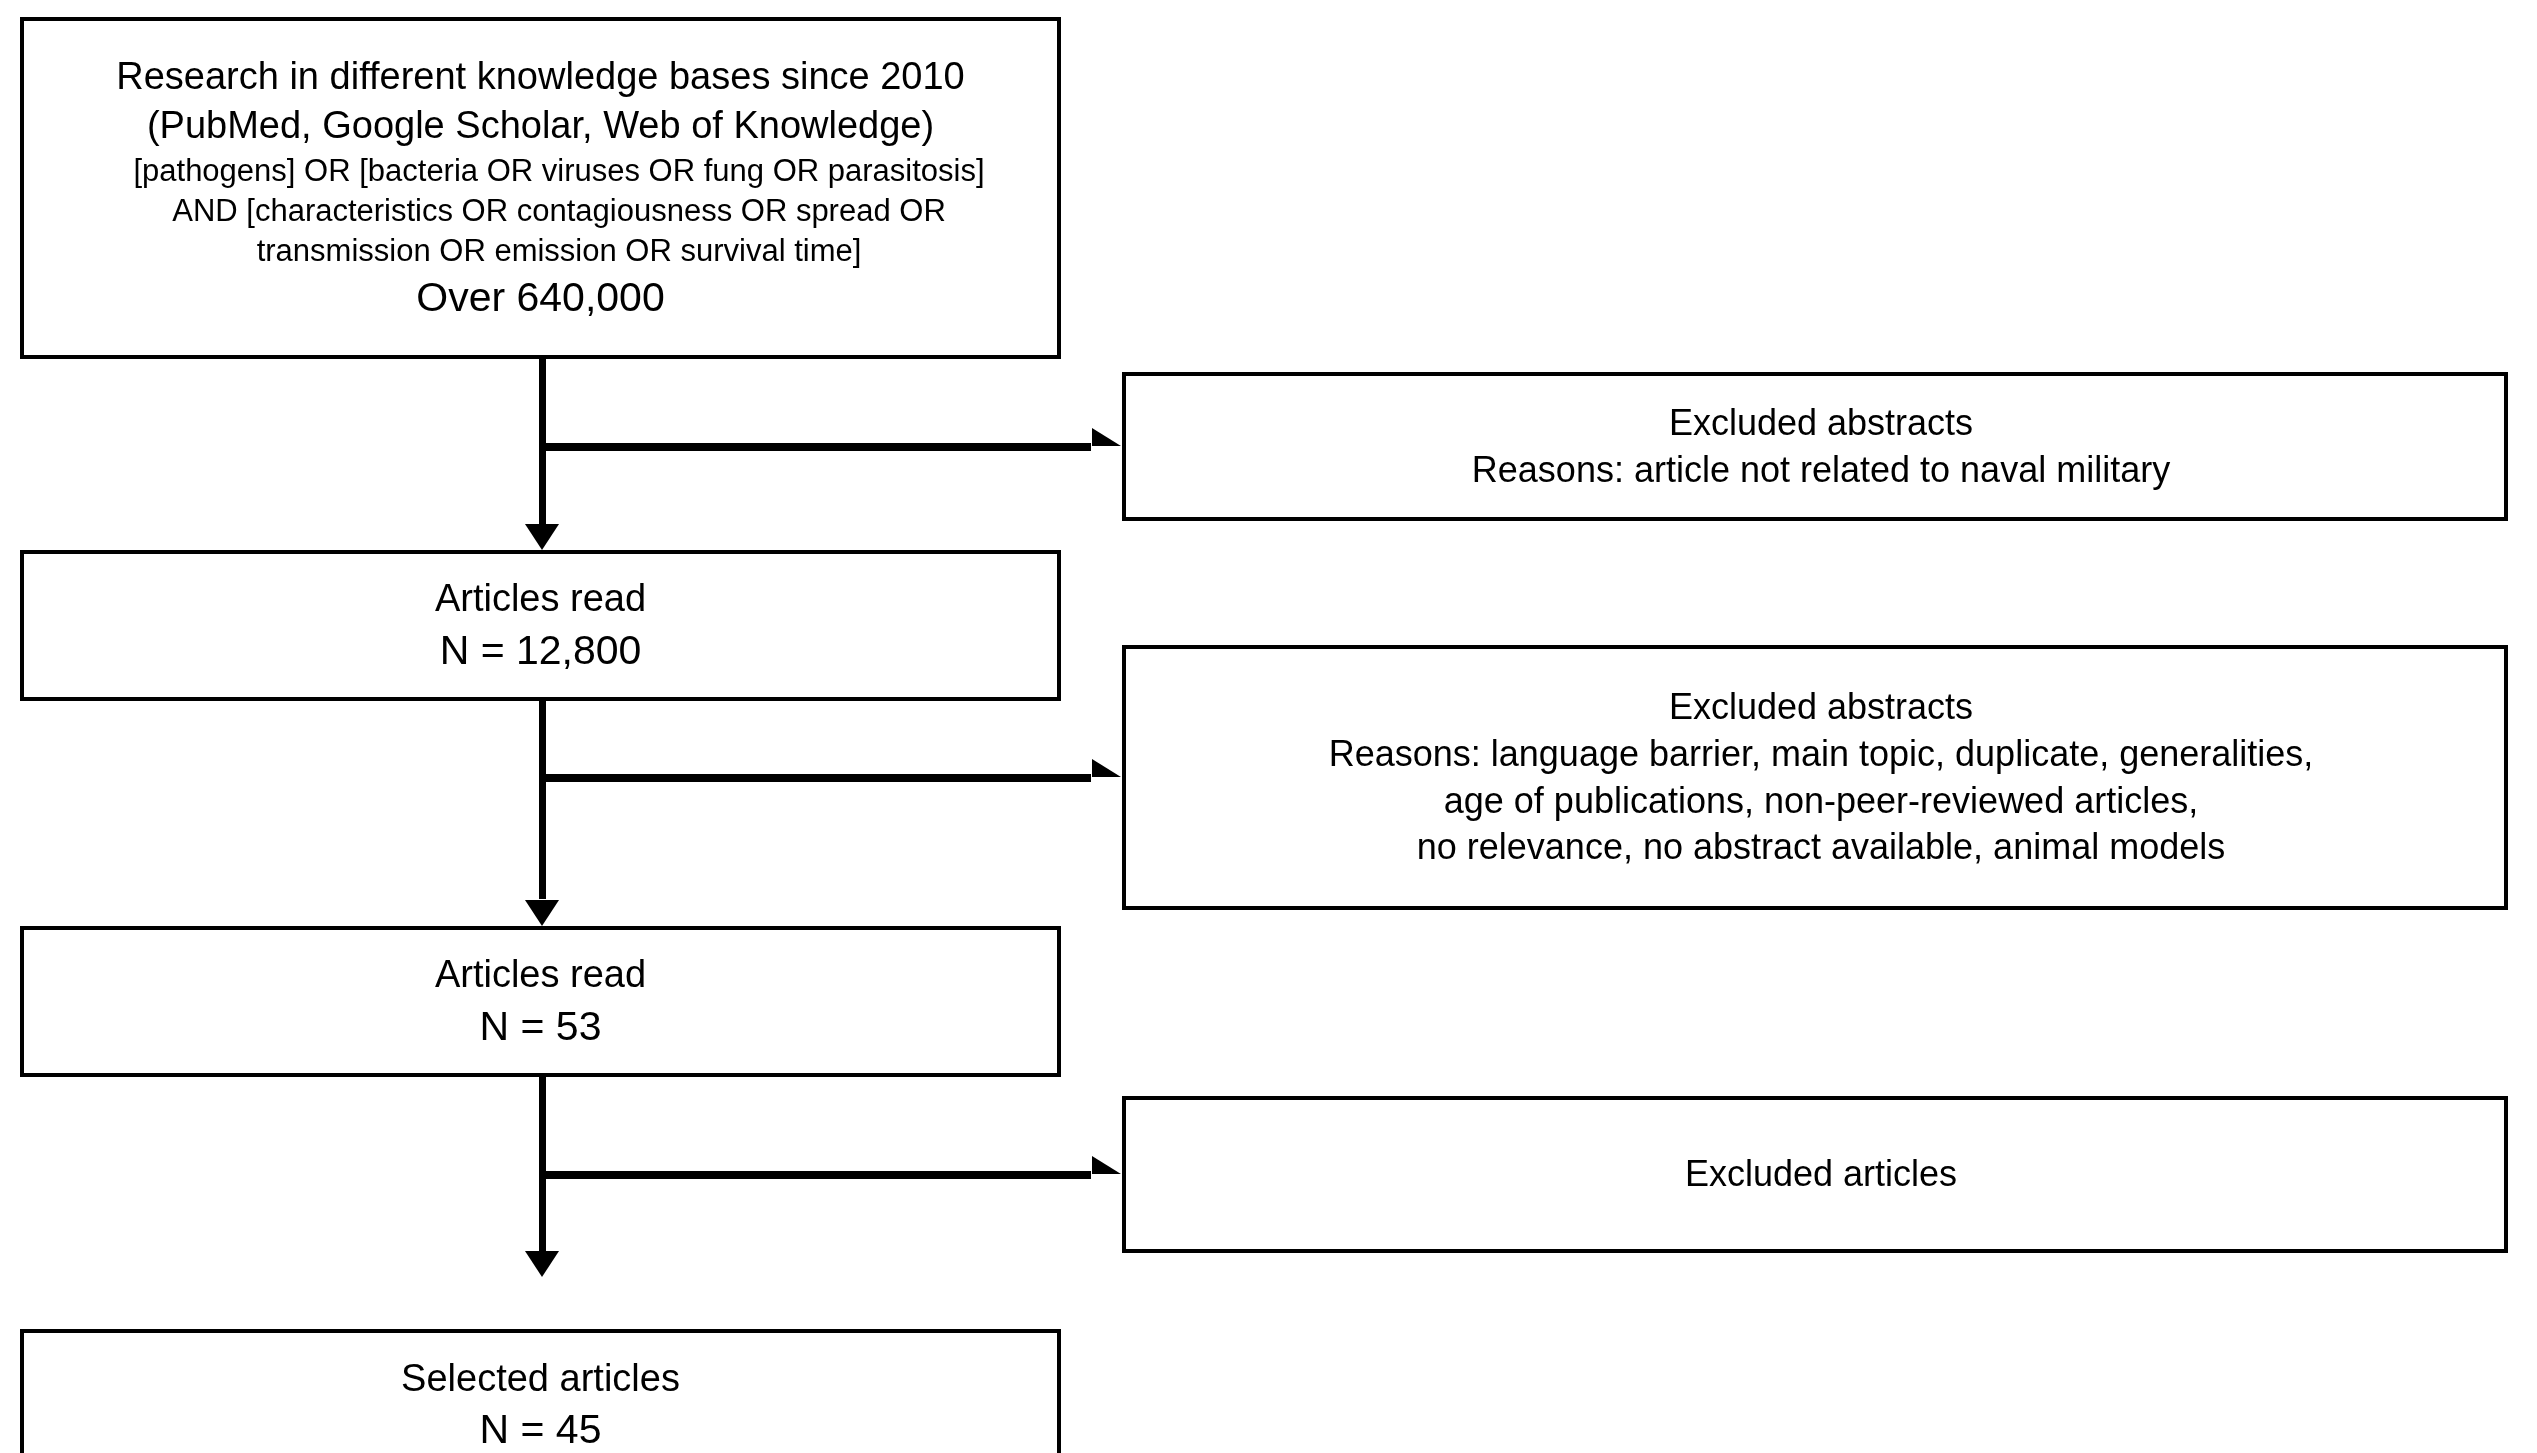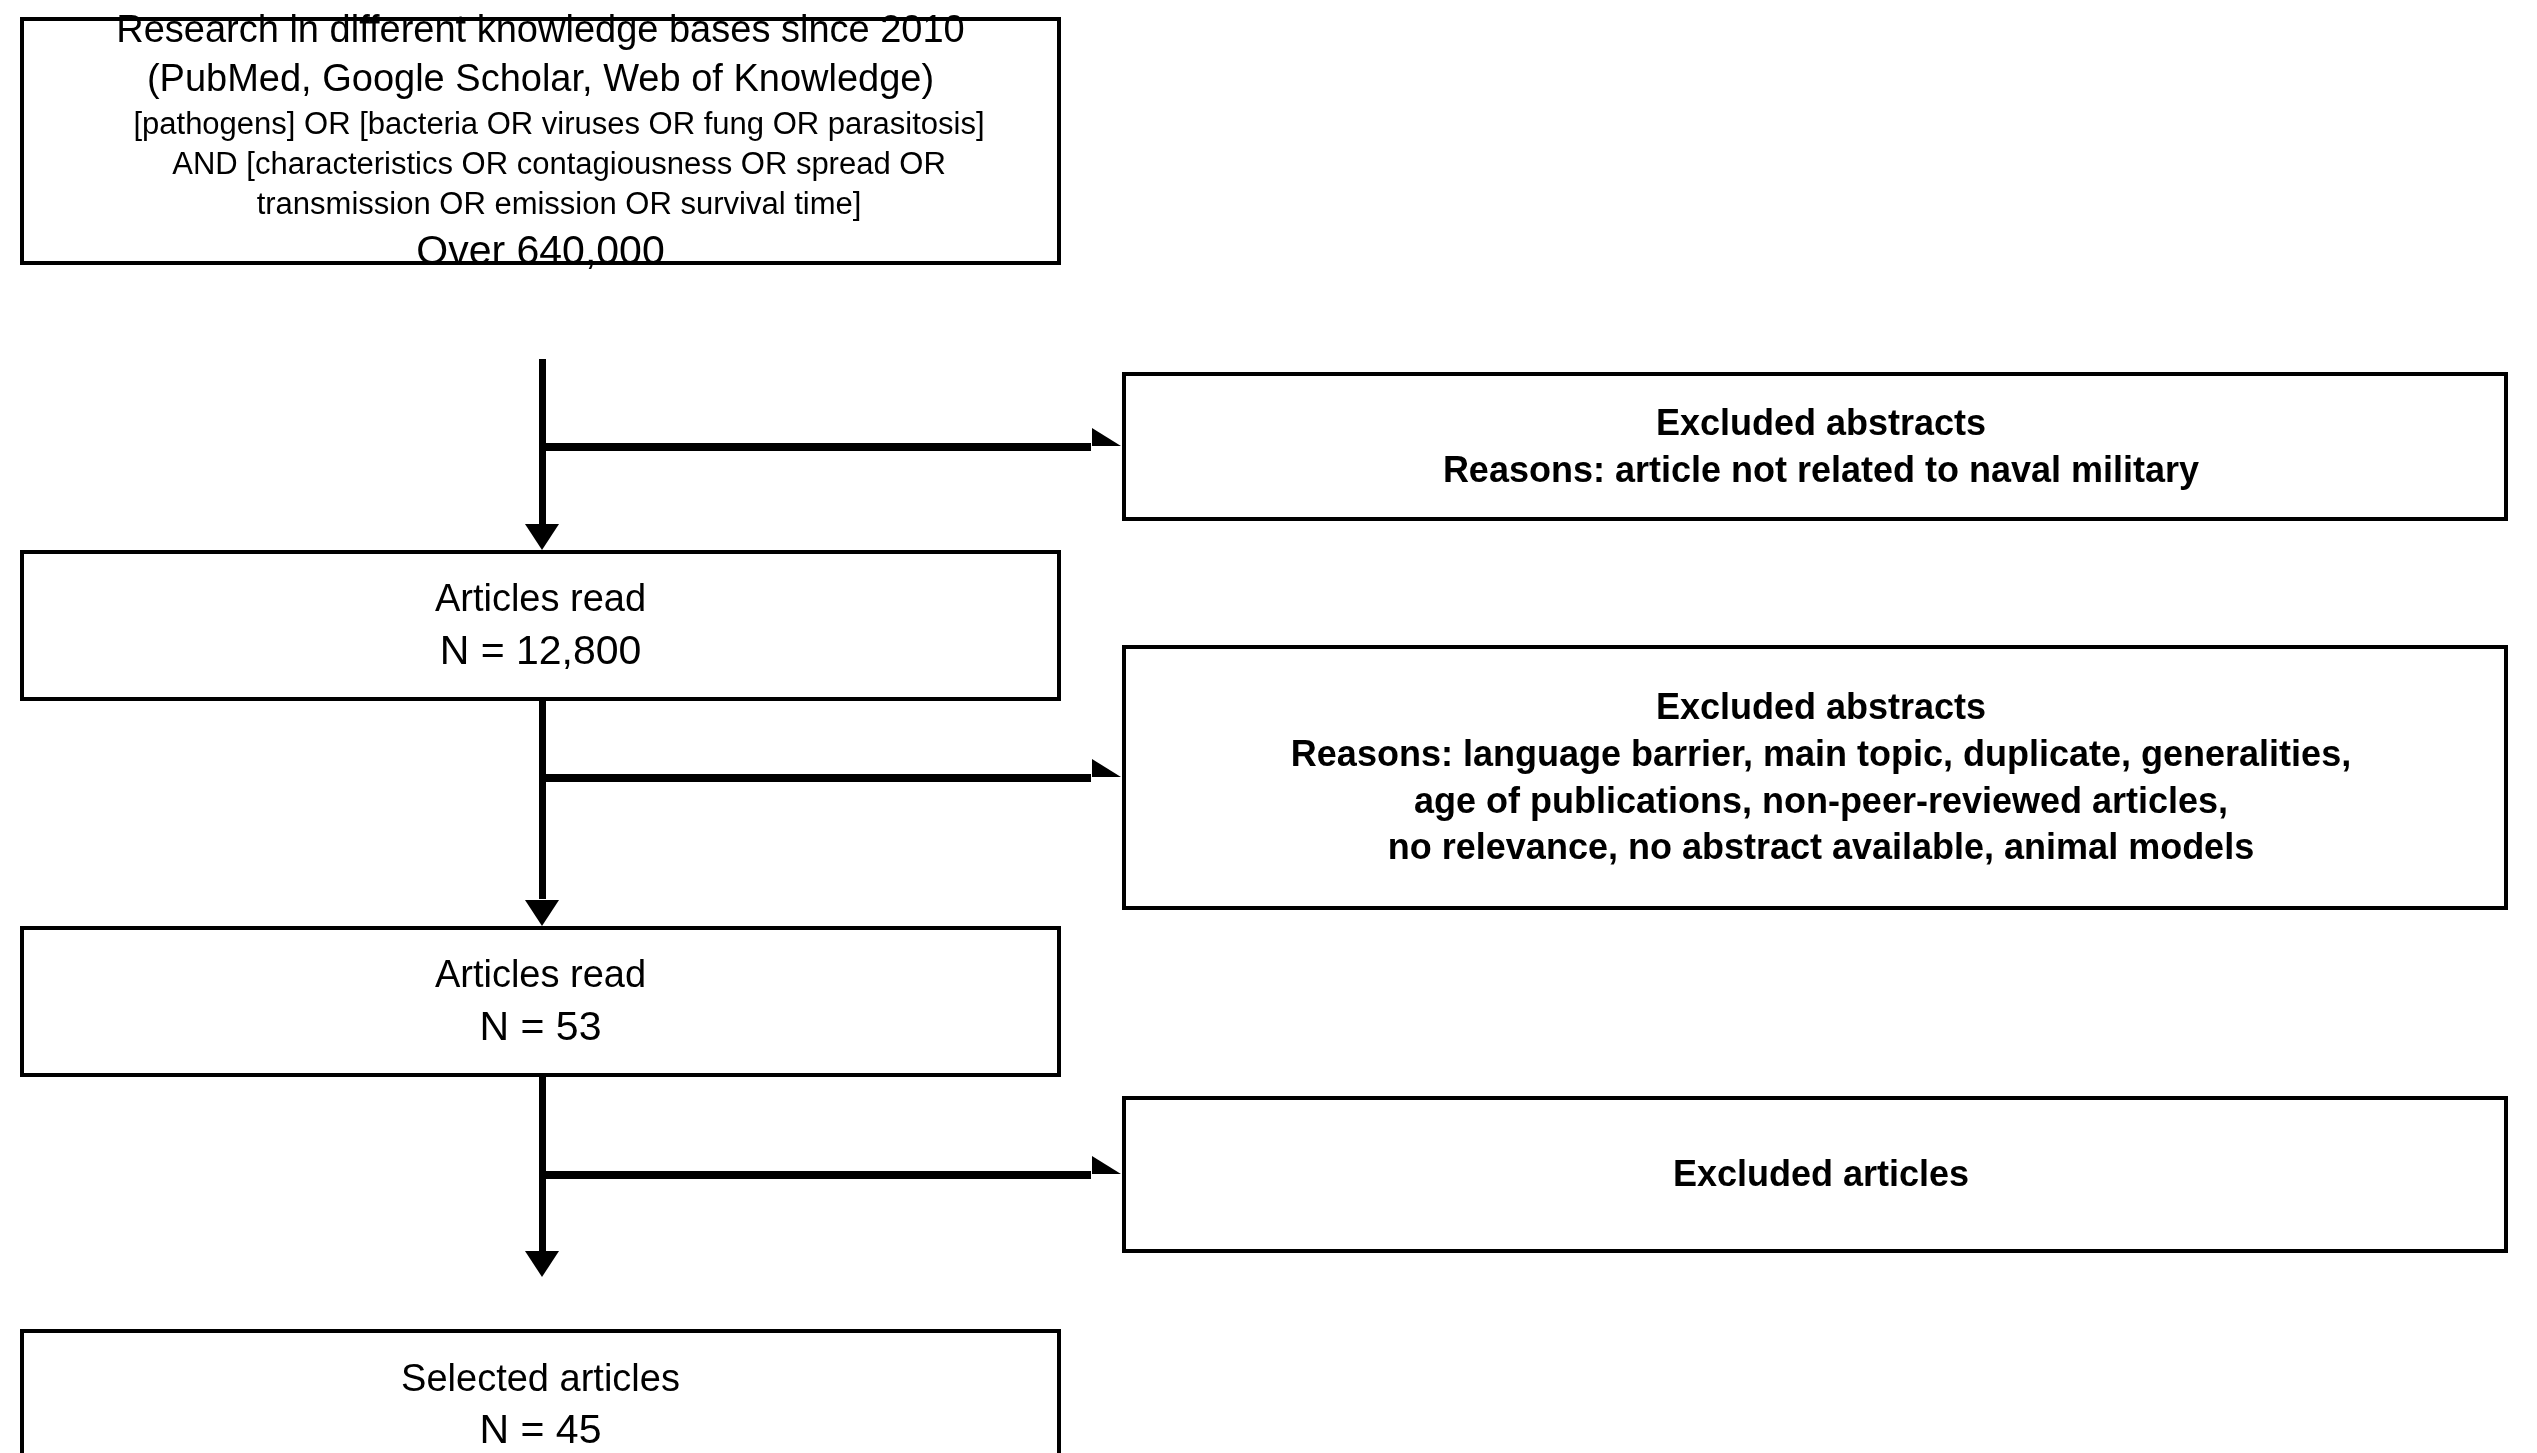--- a/index.html
+++ b/index.html
@@ -35,24 +35,24 @@
     display: block;
     width: 100%;
     line-height: 1.30;
     white-space: nowrap;
   }
 
   
   .t-big   { font-size: 38px; font-weight: 400; }
   .t-small { font-size: 31px; font-weight: 400; padding-left: 37px; }
   .t-bold  { font-size: 41px; font-weight: 400; }
-  .t-right { font-size: 36px; font-weight: 700; margin-left: 12px; }
+  .t-right { font-size: 36px; font-weight: 400; margin-left: 12px; }
 
   
-  #box-search   { left: 20px;  top: 17.3px;   width: 1041px; height: 248px; }
+  #box-search   { left: 20px;  top: 17.3px;   width: 1041px; height: 342px; }
   #box-read1    { left: 20px;  top: 550px;  width: 1041px; height: 151px; }
   #box-read2    { left: 20px;  top: 926px; width: 1041px; height: 151px; }
   #box-selected { left: 20px;  top: 1329px; width: 1041px; height: 152px; }
 
   
   #box-excl1 { left: 1122px; top: 372px;  width: 1386px; height: 149px; }
   #box-excl2 { left: 1122px; top: 645px; width: 1386px; height: 265px; }
   #box-excl3 { left: 1122px; top: 1096px; width: 1386px; height: 157px; gap: 24px; }
 
   

